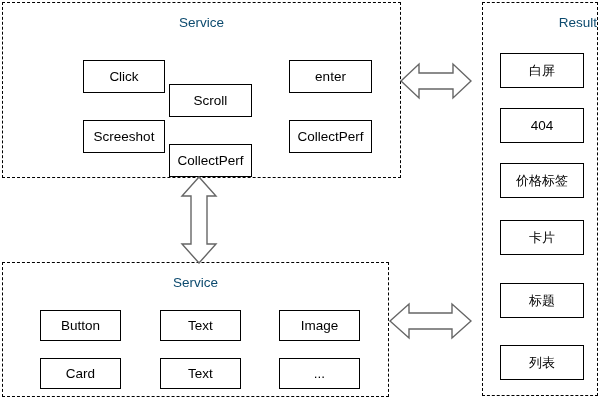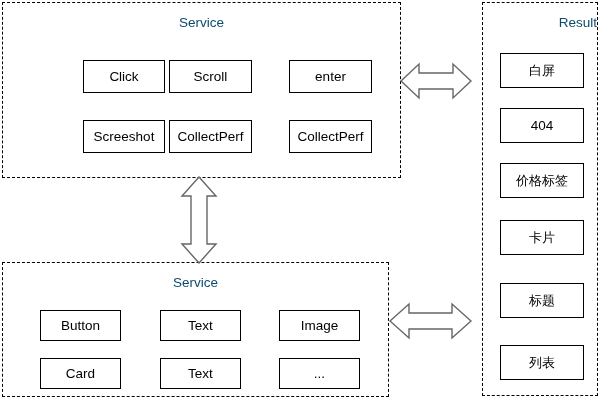--- a/index.html
+++ b/index.html
@@ -59,21 +59,21 @@
     white-space: nowrap;
     color: #000000;
   }
   .node.cjk {
     font-family: "DejaVu Sans", "Liberation Sans", sans-serif;
     font-size: 13px;
   }
 
   
   .svc-c1 { left: 40px;  width: 82px; margin-left: 43px; }
-  .svc-c2 { left: 169px; width: 83px; }
+  .svc-c2 { left: 169px; width: 83px; margin-top: 24px; }
   .svc-c3 { left: 289px; width: 83px; }
   .svc-r1 { top: 60px;  height: 33px; }
   .svc-r2 { top: 120px; height: 33px; }
 
   
   .pdo-c1 { left: 40px;  width: 81px; }
   .pdo-c2 { left: 160px; width: 81px; }
   .pdo-c3 { left: 279px; width: 81px; }
   .pdo-r1 { top: 310px; height: 31px; }
   .pdo-r2 { top: 358px; height: 31px; }

